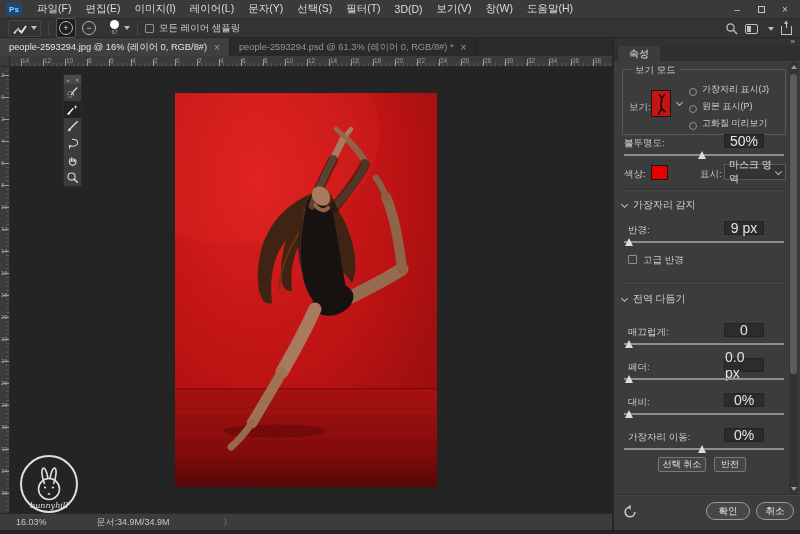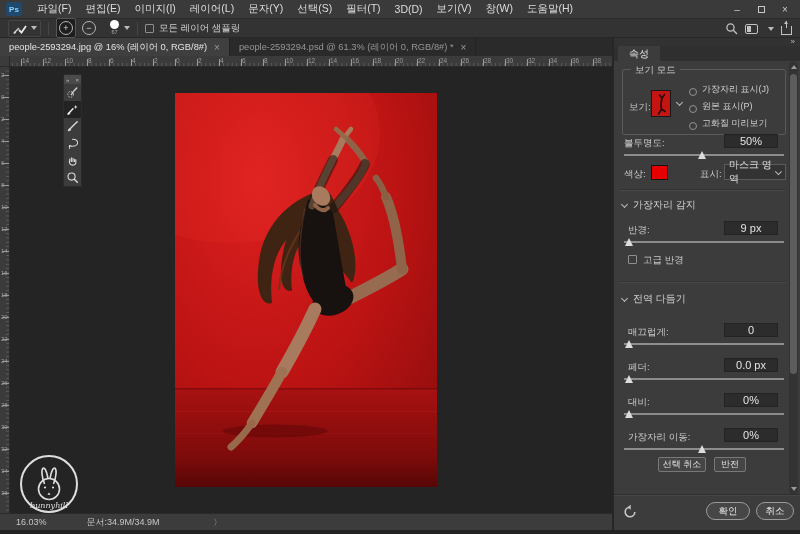--- a/index.html
+++ b/index.html
@@ -96,48 +96,48 @@
   .view-thumb { position:absolute; left:28px; top:20px; width:20px; height:27px; border:1px solid #181818; overflow:hidden; }
   .view-thumb svg { display:block; }
   .view-dd { position:absolute; left:51px; top:26px; width:11px; height:14px; display:flex; align-items:center; justify-content:center; }
   .chev { width:5px; height:5px; border-right:1px solid #bbb; border-bottom:1px solid #bbb; transform:rotate(45deg); margin-top:-2px; }
   #view-options { position:absolute; left:66px; top:9px; }
   .vm-row { display:flex; align-items:flex-end; height:17px; gap:5px; }
   .radio { width:8px; height:8px; border:1px solid #929292; border-radius:50%; flex:none; }
   .vm-label { font-size:9px; color:#cfcfcf; white-space:nowrap; }
 
   .p-label { position:absolute; font-size:9.5px; color:#c9c9c9; white-space:nowrap; }
-  .val-box { position:absolute; width:54px; height:14px; background:#2c2c2c; border:1px solid #232323;
-             color:#e3e3e3; font-size:11px; display:flex; align-items:center; justify-content:center; }
+  .val-box { position:absolute; width:40px; height:14px; background:#2c2c2c; border:1px solid #232323;
+             color:#e3e3e3; font-size:14px; display:flex; align-items:center; justify-content:center; }
   .slider { position:absolute; left:10px; width:160px; height:8px; }
   .slider .track { position:absolute; top:3px; left:0; right:0; height:2px; background:#8d8d8d; }
   .slider .thumb { position:absolute; top:0; width:0; height:0; transform:translateX(-4px);
                    border-left:4.5px solid transparent; border-right:4.5px solid transparent; border-bottom:8px solid #dcdcdc; }
   .sep { position:absolute; left:6px; width:166px; height:1px; background:#333; box-shadow:0 1px 0 #484848; }
-  .sect-head { position:absolute; left:8px; display:flex; align-items:center; gap:6px; color:#d2d2d2; font-size:10px; }
+  .sect-head { position:absolute; left:8px; display:flex; align-items:center; gap:6px; color:#d2d2d2; font-size:10px;font-family:Liberation Serif, serif; }
   .sq-chk { position:absolute; width:9px; height:9px; border:1px solid #8f8f8f; border-radius:1px; }
 
   .flat-btn { position:absolute; height:15px; background:#454545; border:1px solid #787878; border-radius:2px;
               color:#e0e0e0; font-size:9px; display:flex; align-items:center; justify-content:center; }
   .pill-btn { position:absolute; height:18px; background:#474747; border:1px solid #9a9a9a; border-radius:9px;
               color:#e8e8e8; font-size:9.5px; display:flex; align-items:center; justify-content:center; }
   .panel-bottom-sep { position:absolute; left:0; right:0; top:456px; height:1px; background:#2e2e2e; box-shadow:0 1px 0 #464646; }
   .reset-btn { position:absolute; left:8px; top:466px; width:16px; height:16px; }
 
   .scrollbar { position:absolute; right:2px; top:24px; width:9px; height:432px; background:#333; border-radius:4px; }
   .scroll-thumb { position:absolute; left:1px; right:1px; top:12px; height:300px; background:#5c5c5c; border-radius:4px; }
   .scroll-arrow { position:absolute; left:0; right:0; height:10px; display:flex; align-items:center; justify-content:center; }
   .tri-up { width:0; height:0; border-left:3px solid transparent; border-right:3px solid transparent; border-bottom:4px solid #9a9a9a; }
   .tri-down { width:0; height:0; border-left:3px solid transparent; border-right:3px solid transparent; border-top:4px solid #9a9a9a; }
 
   
   .statusbar { position:absolute; top:513px; left:0; width:612px; height:17px; background:#3c3c3c;
                border-top:1px solid #2a2a2a; display:flex; align-items:center; font-size:9px; color:#c6c6c6;gap:12px; }
   .status-zoom { margin-left:16px; }
-  .status-doc { margin-left:28px; }
+  .status-doc { margin-left:38px; }
   .status-chev { margin-left:42px; color:#b0b0b0; font-size:8px; }
   .bottom-edge { position:absolute; top:530px; left:0; width:800px; height:4px; background:#232323; }
 </style>
 </head>
 <body>
 
 <div class="app">
 
   <div class="menubar">
     <div class="ps-logo">Ps</div>

